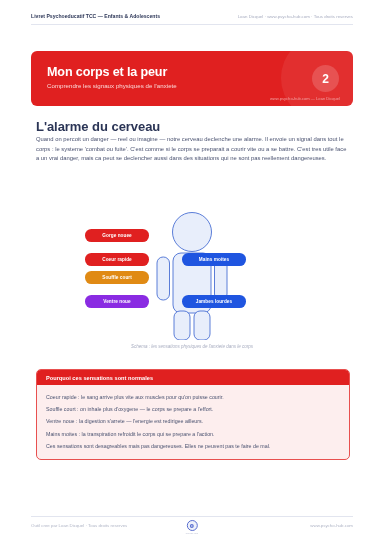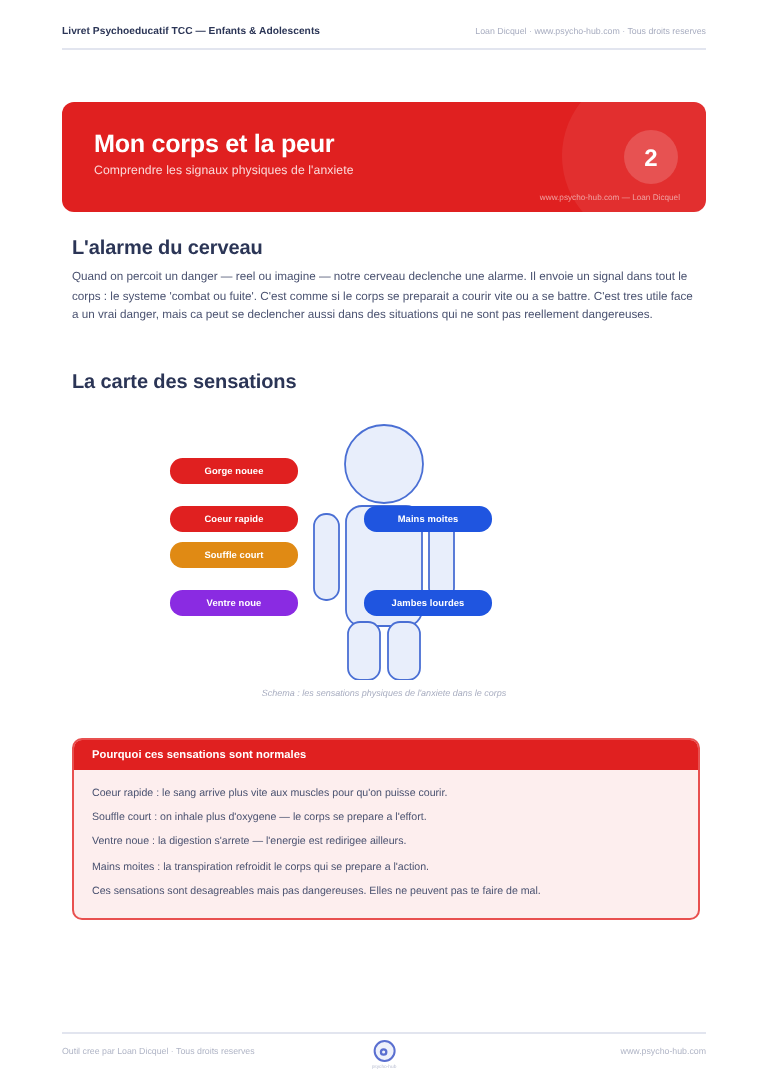--- a/index.html
+++ b/index.html
@@ -86,21 +86,21 @@
     right: 13px; bottom: 5px;
     font-size: 4.1px;
     color: #f0a0a0;
     white-space: nowrap;
   }
 
   
   .section-title {
     position: absolute;
     left: 36px;
-    font-size: 10px;
+    font-size: 13px;
     font-weight: bold;
     color: #2b3556;
     letter-spacing: -0.05px;
     text-align: center;
   }
   #sec1 { top: 119px; }
   #sec2 { top: 186px; }
 
   .body-copy {
     position: absolute;
@@ -230,21 +230,20 @@
     <div class="hero-glow"></div>
     <div class="hero-title">Mon corps et la peur</div>
     <div class="hero-sub">Comprendre les signaux physiques de l'anxiete</div>
     <div class="hero-badge">2</div>
     <div class="hero-credit">www.psycho-hub.com — Loan Dicquel</div>
   </div>
 
   <div class="section-title" id="sec1">L'alarme du cerveau</div>
   <div class="body-copy">Quand on percoit un danger — reel ou imagine — notre cerveau declenche une alarme. Il envoie un signal dans tout le corps : le systeme 'combat ou fuite'. C'est comme si le corps se preparait a courir vite ou a se battre. C'est tres utile face a un vrai danger, mais ca peut se declencher aussi dans des situations qui ne sont pas reellement dangereuses.</div>
 
-  <div class="section-title" id="sec2">La carte des sensations</div>
 
   <div class="bodymap">
 
     <svg class="figure-svg" width="312" height="135" viewBox="0 0 312 135">
       <g fill="#e8eefb" stroke="#4a6fd4" stroke-width="0.9">
         <circle cx="156" cy="27" r="19.5"></circle>
         <rect x="137" y="48" width="38" height="60" rx="8"></rect>
         <rect x="121" y="52" width="12.5" height="43" rx="6"></rect>
         <rect x="178.5" y="52" width="12.5" height="43" rx="6"></rect>
         <rect x="138" y="106" width="16" height="29" rx="6"></rect>

